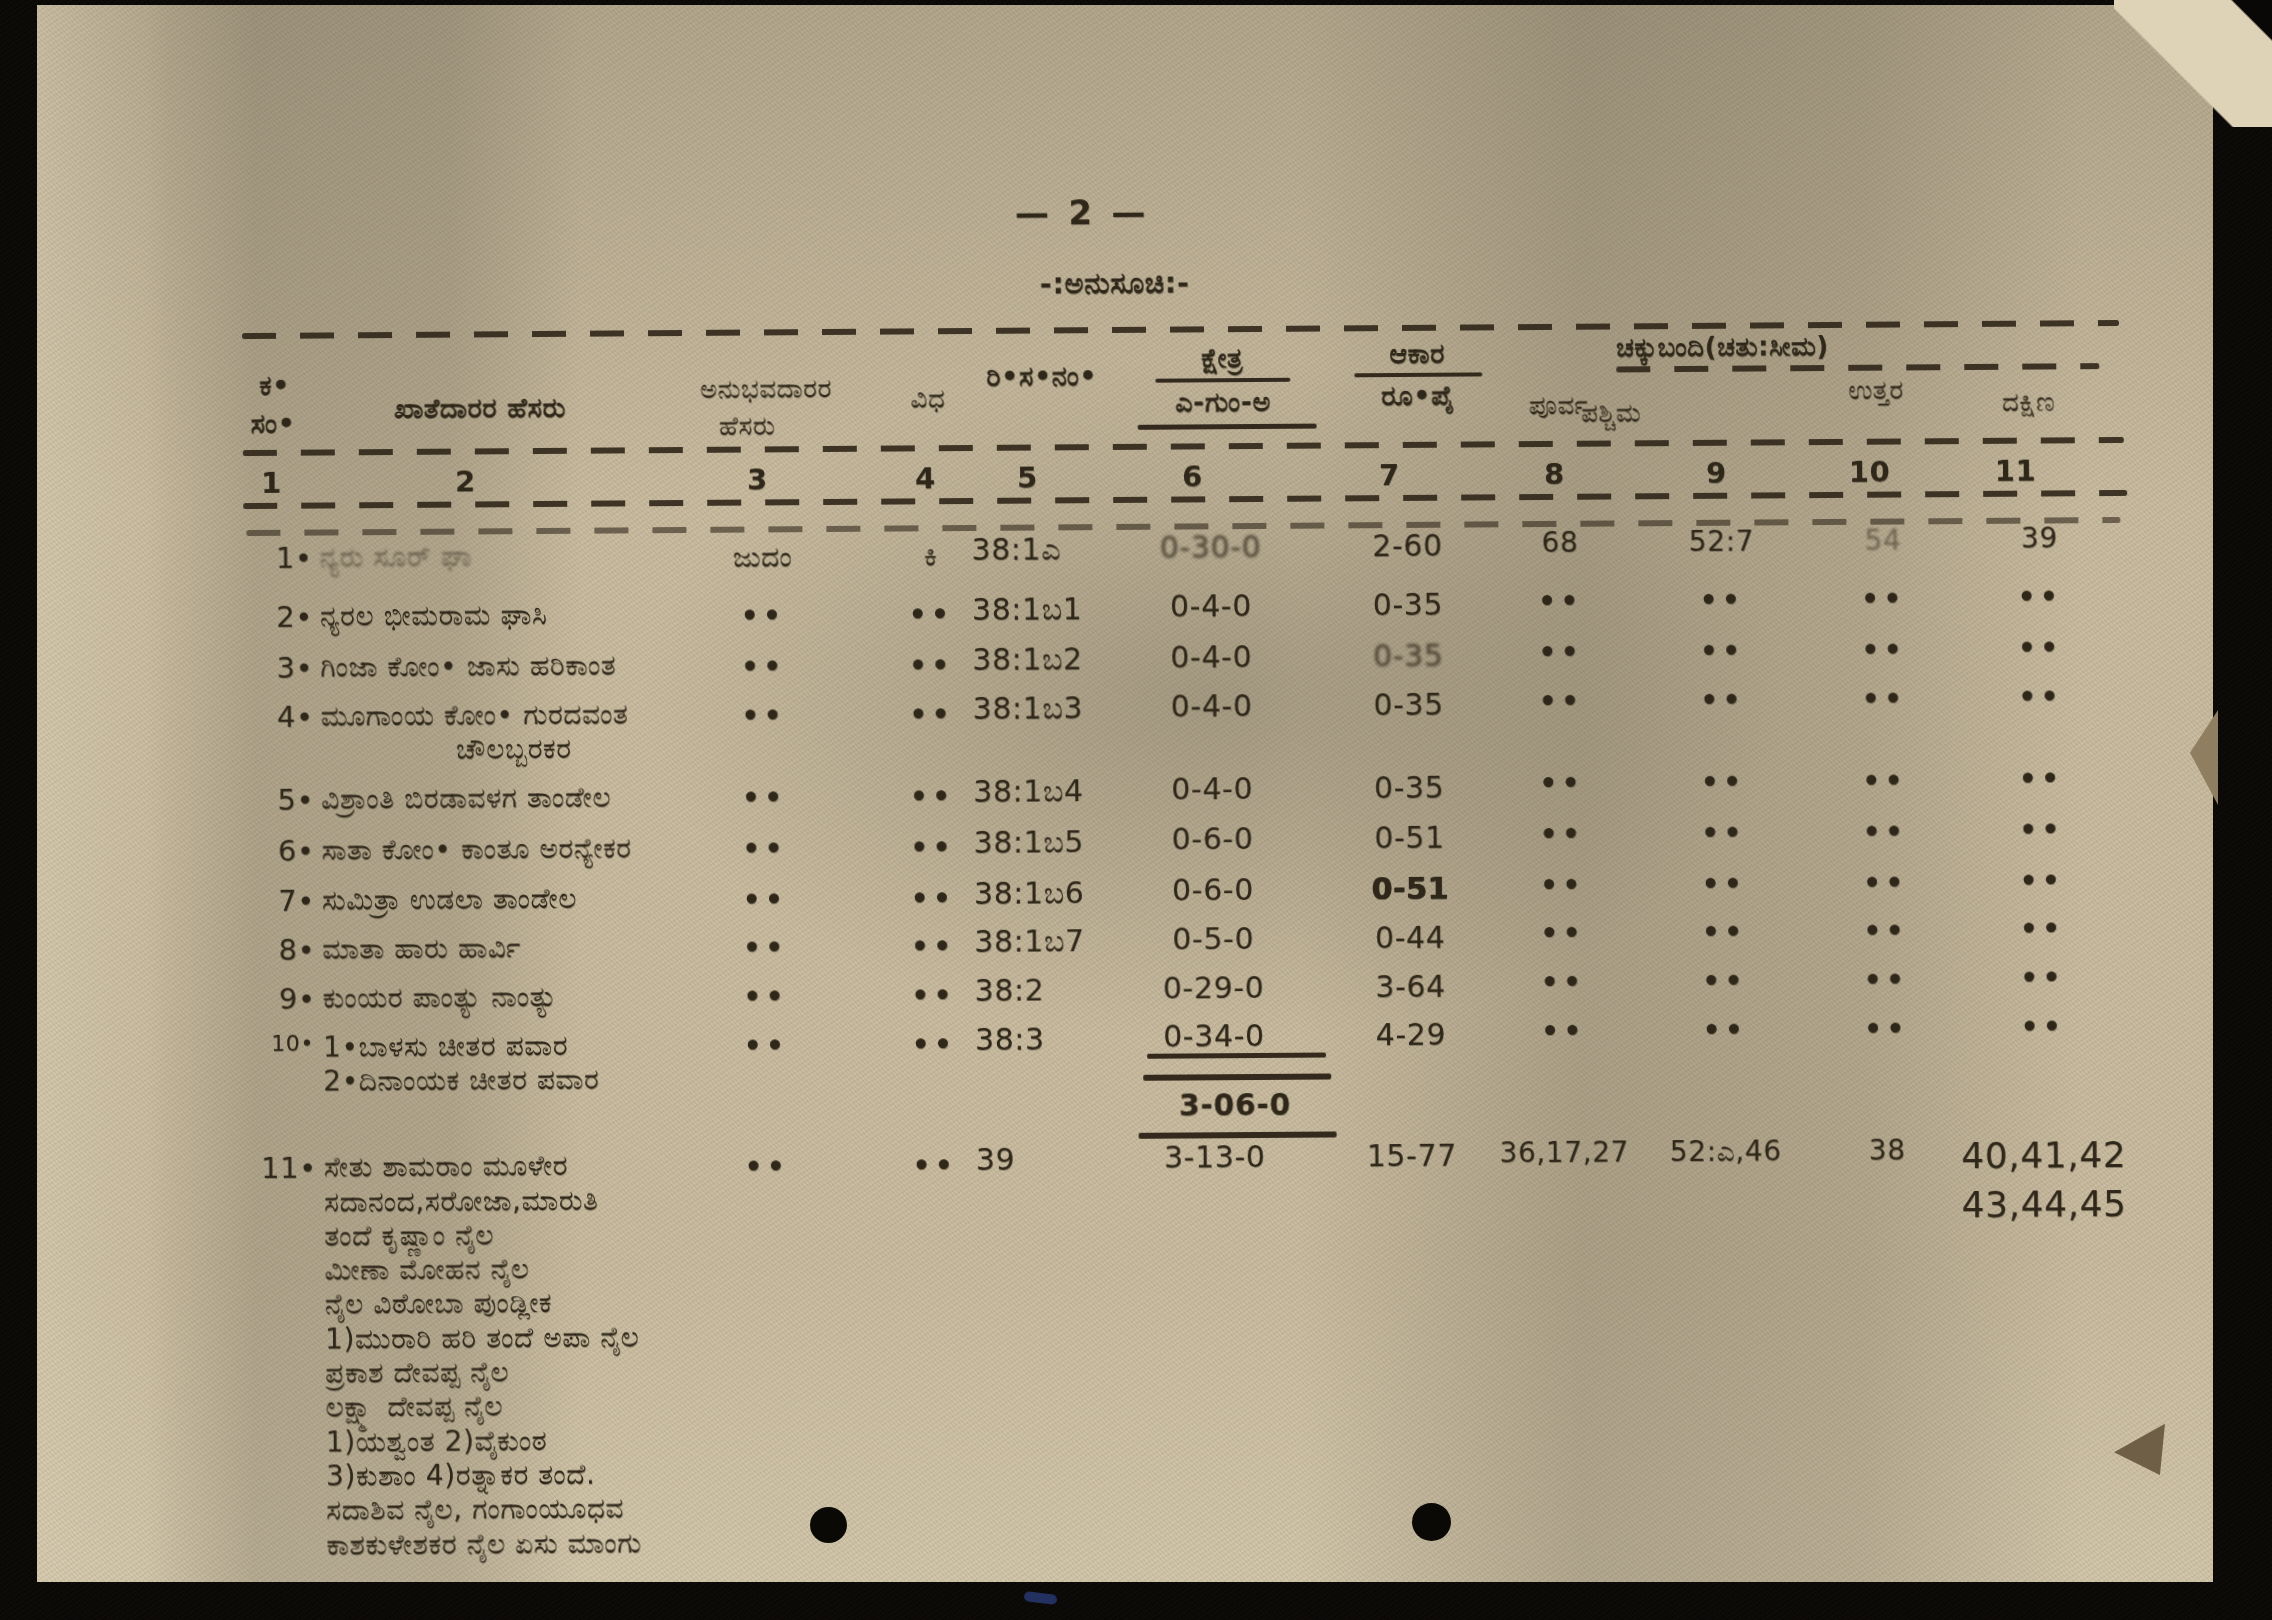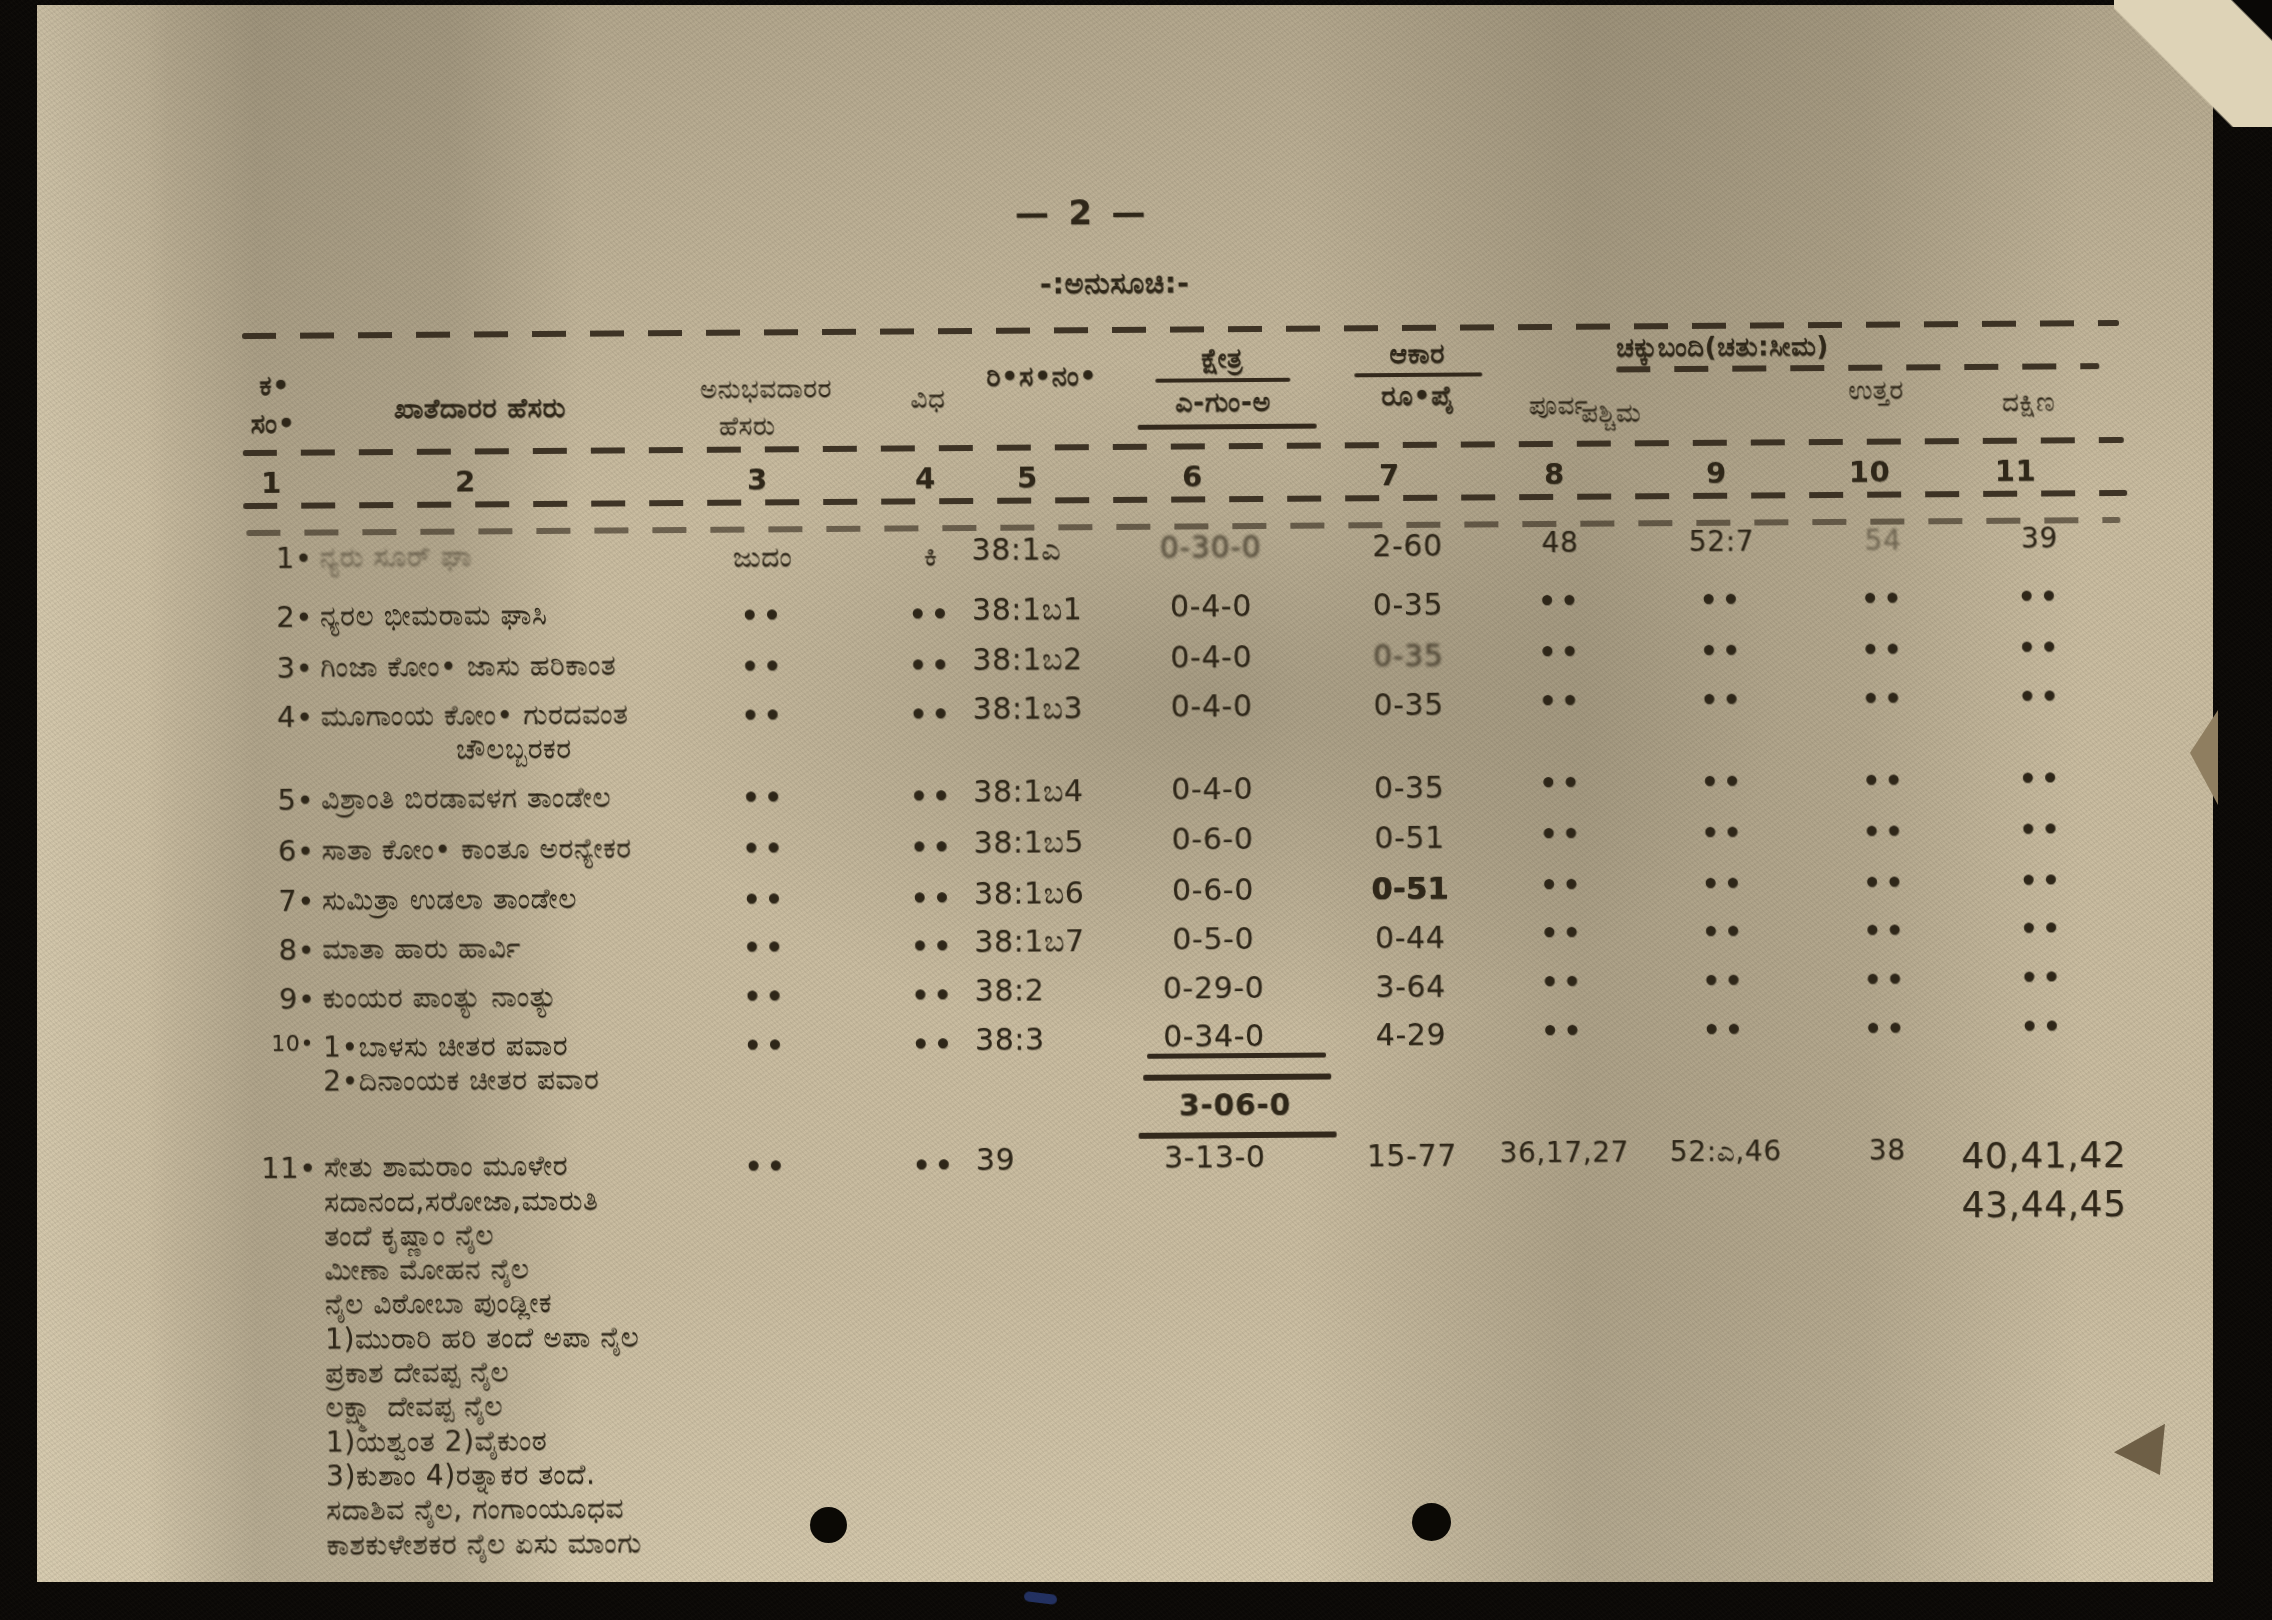--- a/index.html
+++ b/index.html
@@ -97,21 +97,21 @@
 
     <div id="rows">
         <div>
           <div class="t  faded" style="left: 321px; top: 541px; width: 432px; font-size: 28px;">ನ್ಯರು ಸೂರ್ ಘಾ</div>
           <div class="t r" style="left: 250px; top: 541px; width: 64px; font-size: 29px;">1•</div>
           <div class="t c" style="left: 710px; top: 544px; width: 108px; font-size: 28px;">ಜುದಂ</div>
           <div class="t c" style="left: 888px; top: 544px; width: 88px; font-size: 28px;">ಕಿ</div>
           <div class="t " style="left: 973px; top: 537px; width: 172px; font-size: 30px;">38:1ಎ</div>
           <div class="t c smudge" style="left: 1130px; top: 536px; width: 164px; font-size: 30px;">0-30-0</div>
           <div class="t c" style="left: 1327px; top: 536px; width: 164px; font-size: 30px;">2-60</div>
-          <div class="t c" style="left: 1492px; top: 535px; width: 139px; font-size: 28px;">48</div>
+          <div class="t c" style="left: 1492px; top: 535px; width: 139px; font-size: 28px;">68</div>
           <div class="t c" style="left: 1644px; top: 535px; width: 158px; font-size: 28px;">52:7</div>
           <div class="t c faded" style="left: 1812px; top: 535px; width: 145px; font-size: 28px;">54</div>
           <div class="t c" style="left: 1956px; top: 534px; width: 170px; font-size: 28px;">39</div>
         </div>
         <div>
           <div class="t " style="left: 321px; top: 600px; width: 432px; font-size: 28px;">ನ್ಯರಲ ಭೀಮರಾಮ ಘಾಸಿ</div>
           <div class="t r" style="left: 250px; top: 600px; width: 64px; font-size: 29px;">2•</div>
           <div class="t c dit" style="left: 710px; top: 603px; width: 108px; font-size: 28px;">••</div>
           <div class="t c dit" style="left: 888px; top: 603px; width: 88px; font-size: 28px;">••</div>
           <div class="t " style="left: 973px; top: 597px; width: 172px; font-size: 30px;">38:1ಬ1</div>

